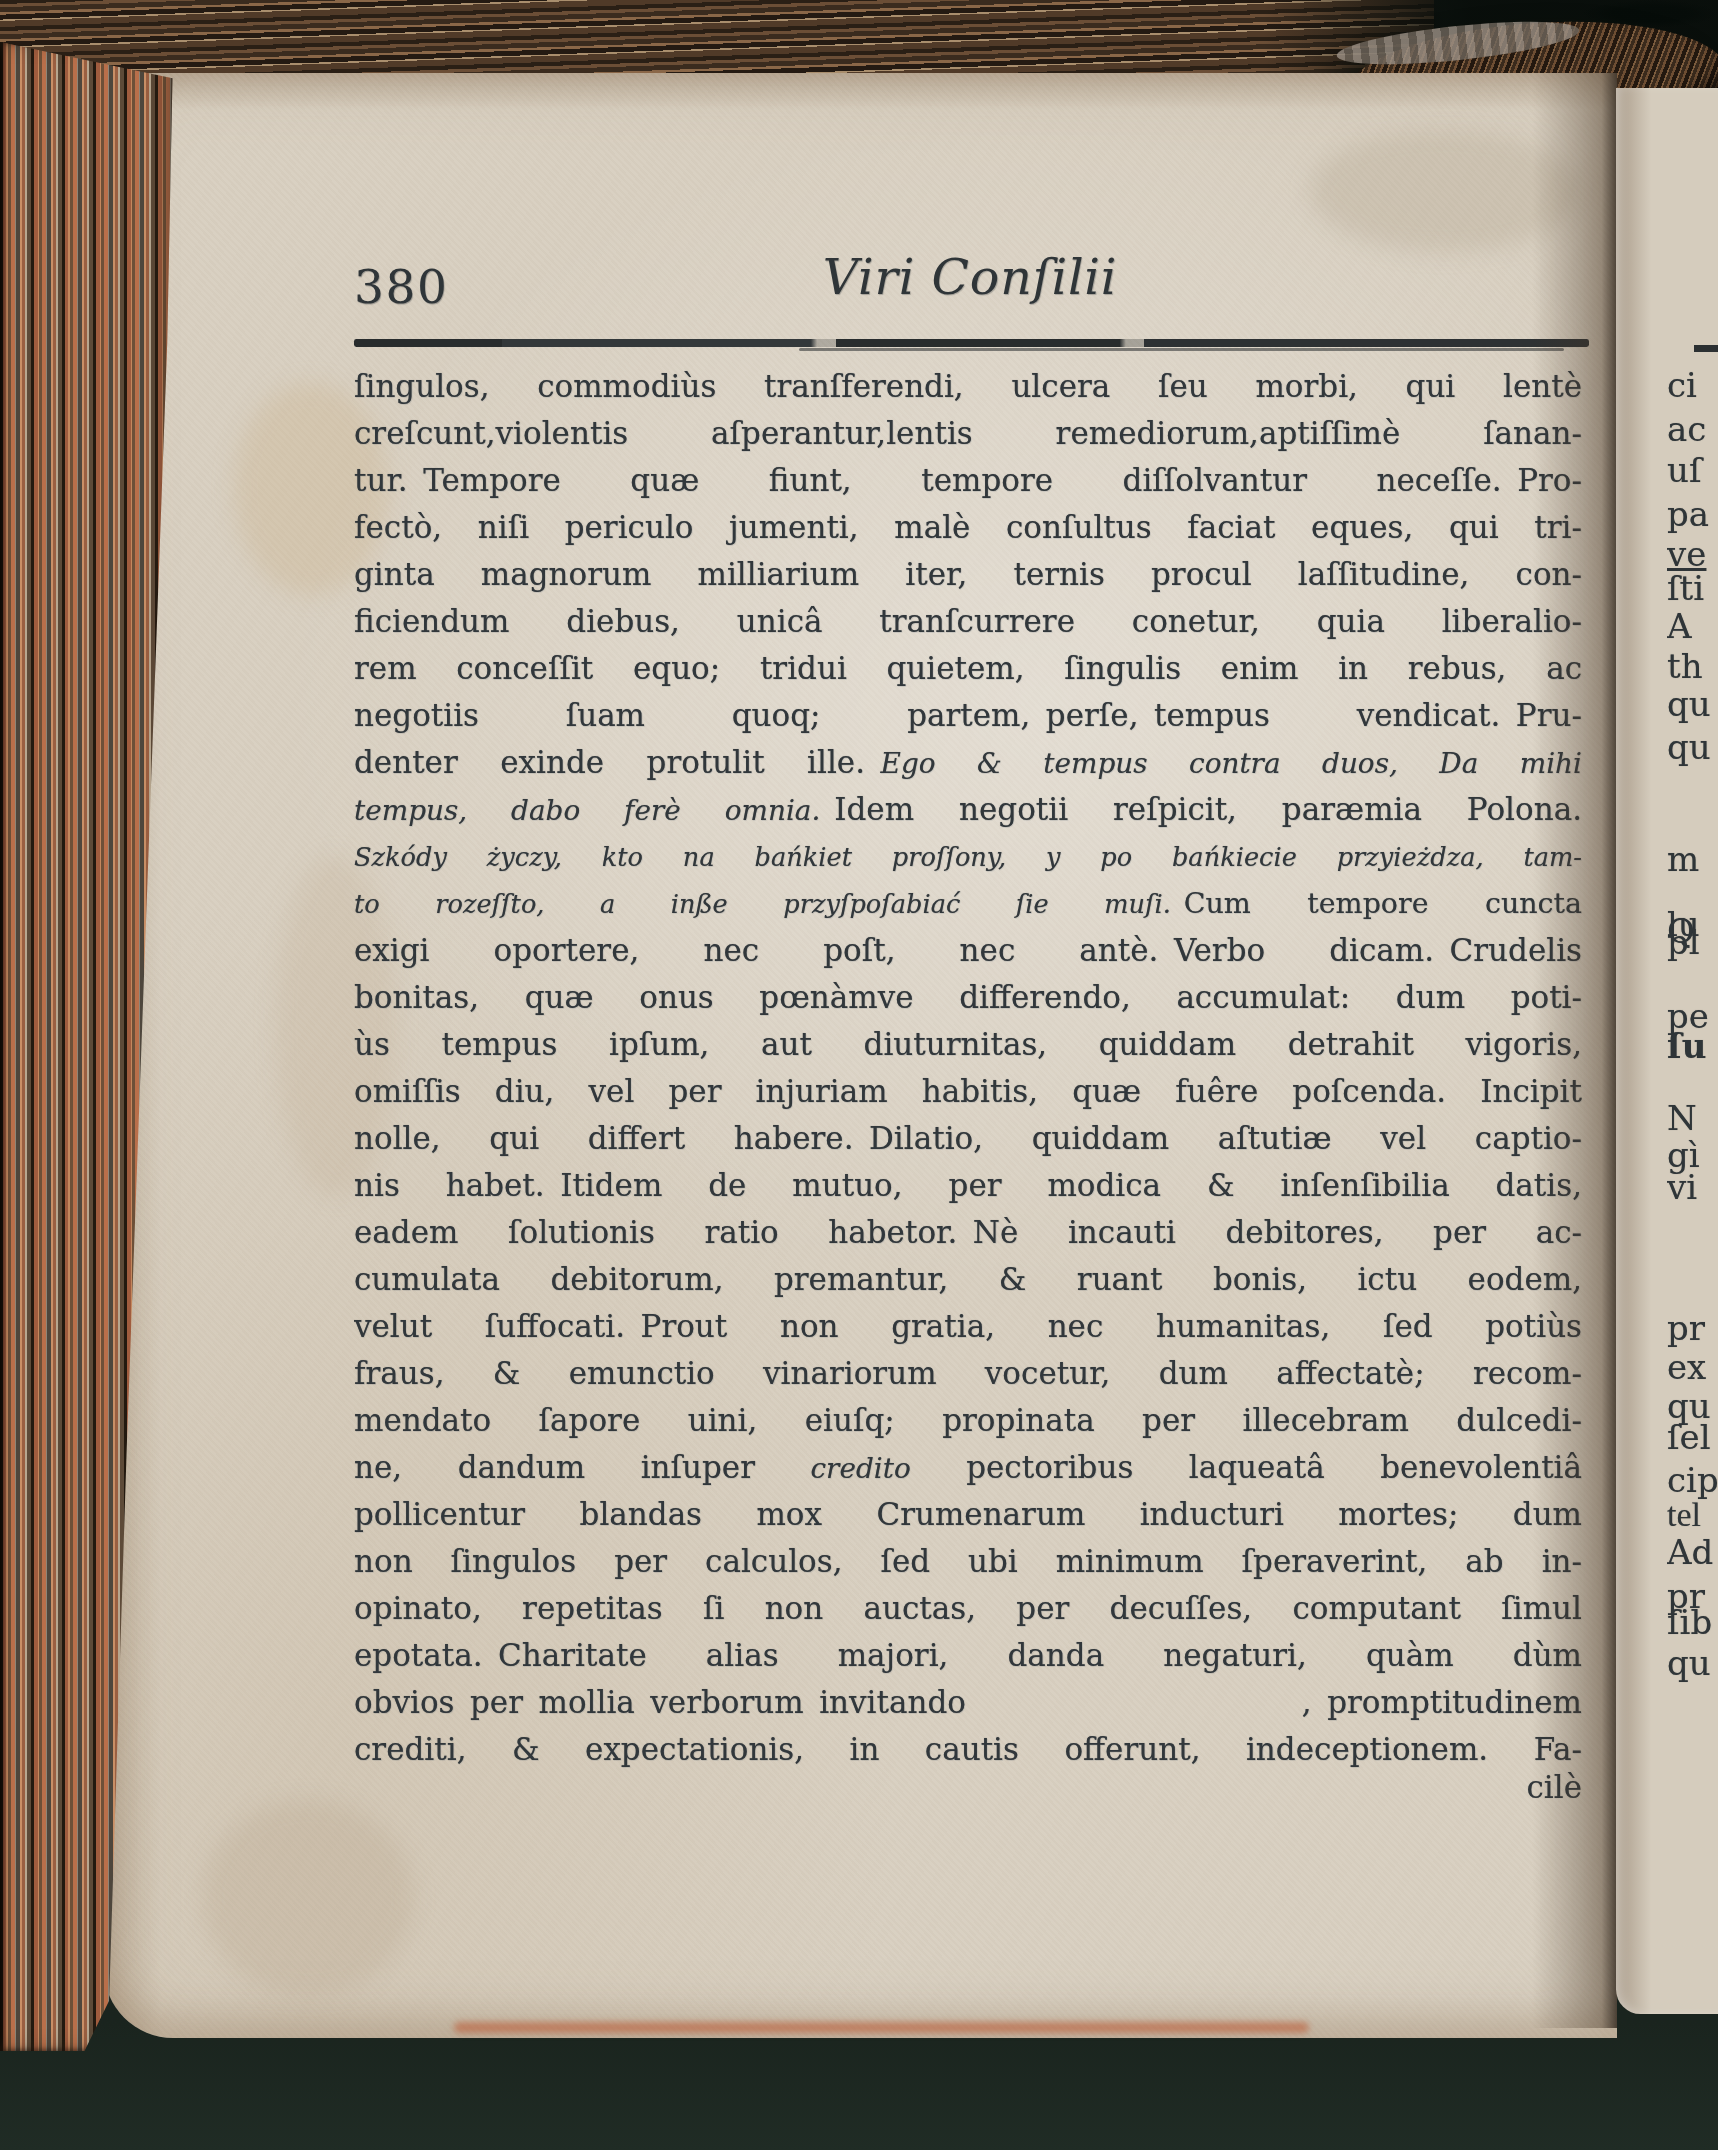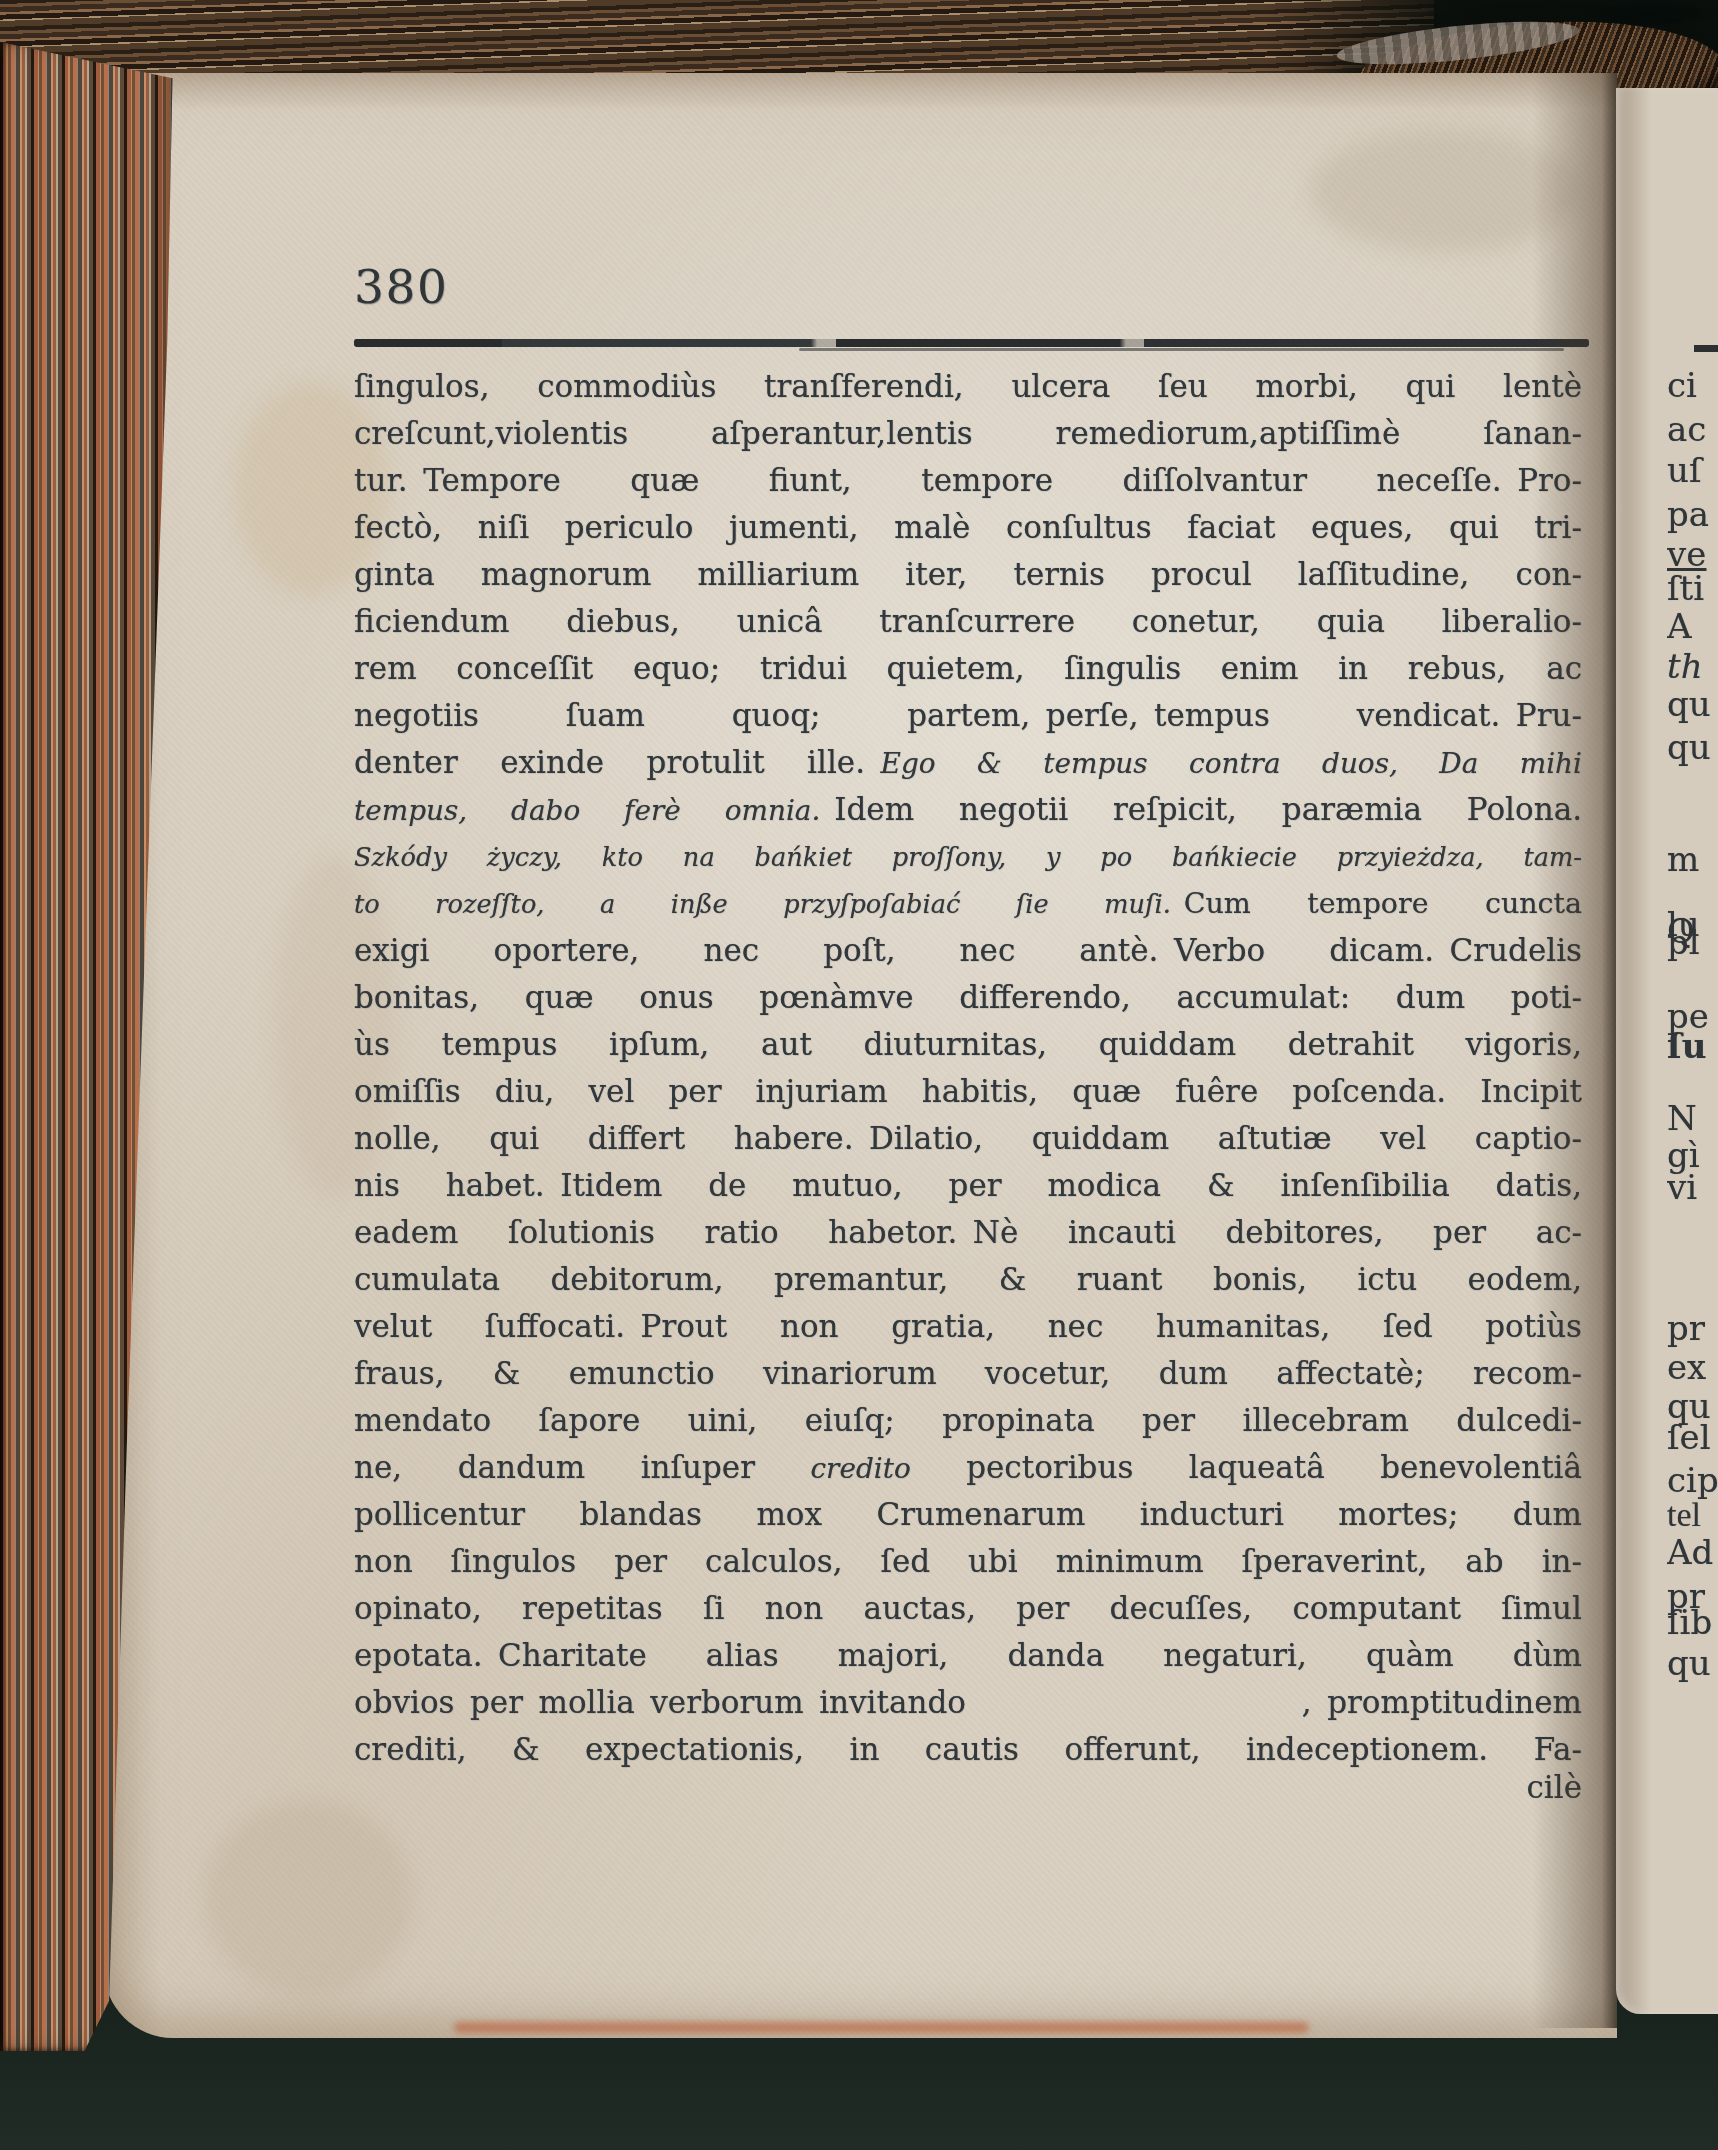--- a/index.html
+++ b/index.html
@@ -74,21 +74,21 @@
   
   .gutter-shadow{position:absolute;left:1532px;top:73px;width:85px;height:1955px;
     background:linear-gradient(90deg,rgba(70,54,38,0) 0,rgba(70,54,38,.42) 82%,rgba(35,26,18,.75) 100%);}
   .facing-page{position:absolute;left:1616px;top:88px;width:103px;height:1926px;
     border-bottom-left-radius:24.4px;
     background:linear-gradient(90deg,rgba(96,74,52,.38) 0,rgba(96,74,52,0) 34%),#d5ccbd;
     box-shadow:inset 8.1px 0 11.4px -4.9px rgba(255,255,255,.45);}
   .frag-layer{position:absolute;left:1667px;top:0;width:52px;height:1742px;overflow:hidden;}
   .frag{position:absolute;left:0;font-size:34px;color:#2f3538;white-space:nowrap;
     text-shadow:0 0 0.8px rgba(47,53,56,.5);}
-  .frag.it{font-style:italic;}
+  .frag.it{}
   .facing-rule{position:absolute;left:1694px;top:345px;width:24.4px;height:7.3px;background:#2c3032;}
 </style>
 </head>
 <body>
 
 <div class="scene">
 
   <div class="edge-top"></div>
   <div class="edge-top-fade"></div>
   <div class="headband"></div>
@@ -98,20 +98,21 @@
     <div class="stain s1"></div>
     <div class="stain s2"></div>
     <div class="stain s3"></div>
     <div class="stain s4"></div>
     <div class="red-edge"></div>
   </div>
 
   <div class="fore-edge"></div>
 
   <div class="pagenum">380</div>
+  <div class="runtitle">Viri Conſilii</div>
   <div class="rule"></div>
 
   <div class="body-text">
       <div class="tline"><span>ſingulos, commodiùs tranſferendi, ulcera ſeu morbi, qui lentè</span></div>
       <div class="tline"><span>creſcunt,violentis aſperantur,lentis remediorum,aptiſſimè ſanan-</span></div>
       <div class="tline"><span>tur. Tempore quæ fiunt, tempore diſſolvantur neceſſe. Pro-</span></div>
       <div class="tline"><span>fectò, niſi periculo jumenti, malè conſultus faciat eques, qui tri-</span></div>
       <div class="tline"><span>ginta magnorum milliarium iter, ternis procul laſſitudine, con-</span></div>
       <div class="tline"><span>ficiendum diebus, unicâ tranſcurrere conetur, quia liberalio-</span></div>
       <div class="tline"><span>rem conceſſit equo; tridui quietem, ſingulis enim in rebus, ac</span></div>

